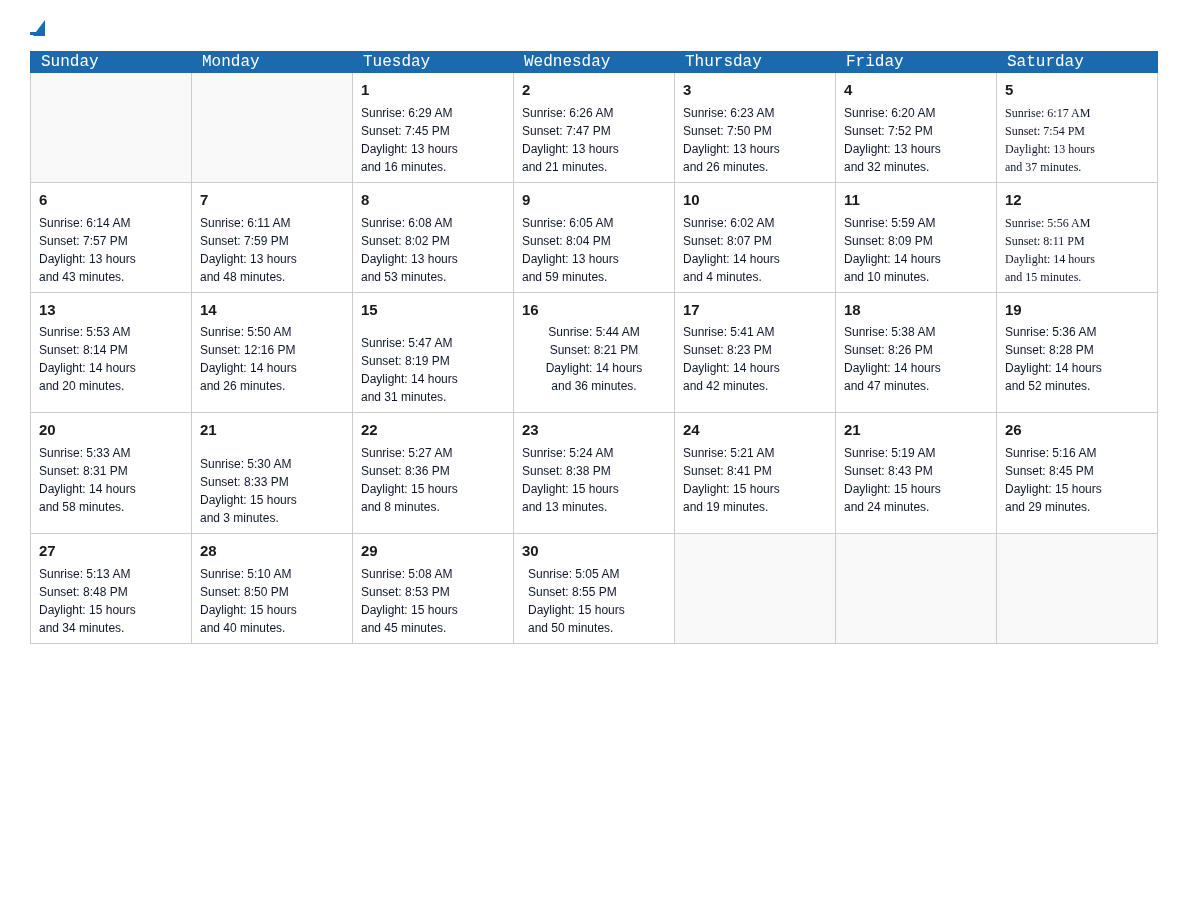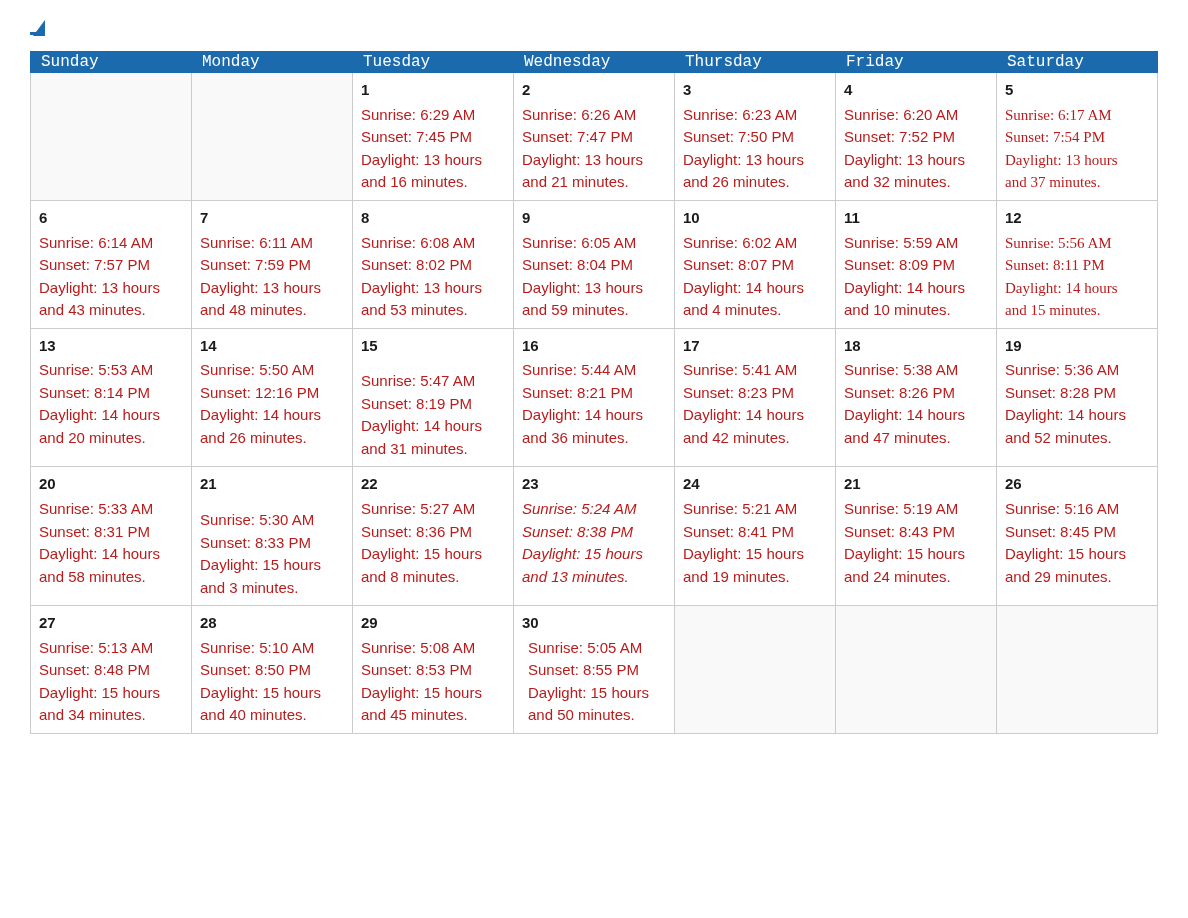--- a/index.html
+++ b/index.html
@@ -56,22 +56,22 @@
       line-height: 1.45;
     }
     .day-number {
       font-size: 15px;
       font-weight: bold;
       color: #1a1a1a;
       display: block;
       margin-bottom: 3px;
     }
     .day-info {
-      font-size: 15px;
-      color: #b91c1c;
+      font-size: 12px;
+      color: #0f172a;
       line-height: 1.5;
     }
     .empty-cell {
       background: #f9f9f9;
     }
     .logo-wrapper {
       display: flex;
       align-items: center;
     }
     .logo-text-wrap {
@@ -256,21 +256,21 @@
         </td>
         <td>
           <span class="day-number">15</span>
           <div class="day-info" style="white-space: pre-line; margin-top: 14px;">Sunrise: 5:47 AM
 Sunset: 8:19 PM
 Daylight: 14 hours
 and 31 minutes.</div>
         </td>
         <td>
           <span class="day-number">16</span>
-          <div class="day-info" style="white-space: pre-line;">Sunrise: 5:44 AM
+          <div class="day-info" style="white-space: pre-line; text-align: center;">Sunrise: 5:44 AM
 Sunset: 8:21 PM
 Daylight: 14 hours
 and 36 minutes.</div>
         </td>
         <td>
           <span class="day-number">17</span>
           <div class="day-info" style="white-space: pre-line;">Sunrise: 5:41 AM
 Sunset: 8:23 PM
 Daylight: 14 hours
 and 42 minutes.</div>
@@ -307,21 +307,21 @@
         </td>
         <td>
           <span class="day-number">22</span>
           <div class="day-info" style="white-space: pre-line;">Sunrise: 5:27 AM
 Sunset: 8:36 PM
 Daylight: 15 hours
 and 8 minutes.</div>
         </td>
         <td>
           <span class="day-number">23</span>
-          <div class="day-info" style="white-space: pre-line; font-style: italic;">Sunrise: 5:24 AM
+          <div class="day-info" style="white-space: pre-line;">Sunrise: 5:24 AM
 Sunset: 8:38 PM
 Daylight: 15 hours
 and 13 minutes.</div>
         </td>
         <td>
           <span class="day-number">24</span>
           <div class="day-info" style="white-space: pre-line;">Sunrise: 5:21 AM
 Sunset: 8:41 PM
 Daylight: 15 hours
 and 19 minutes.</div>

